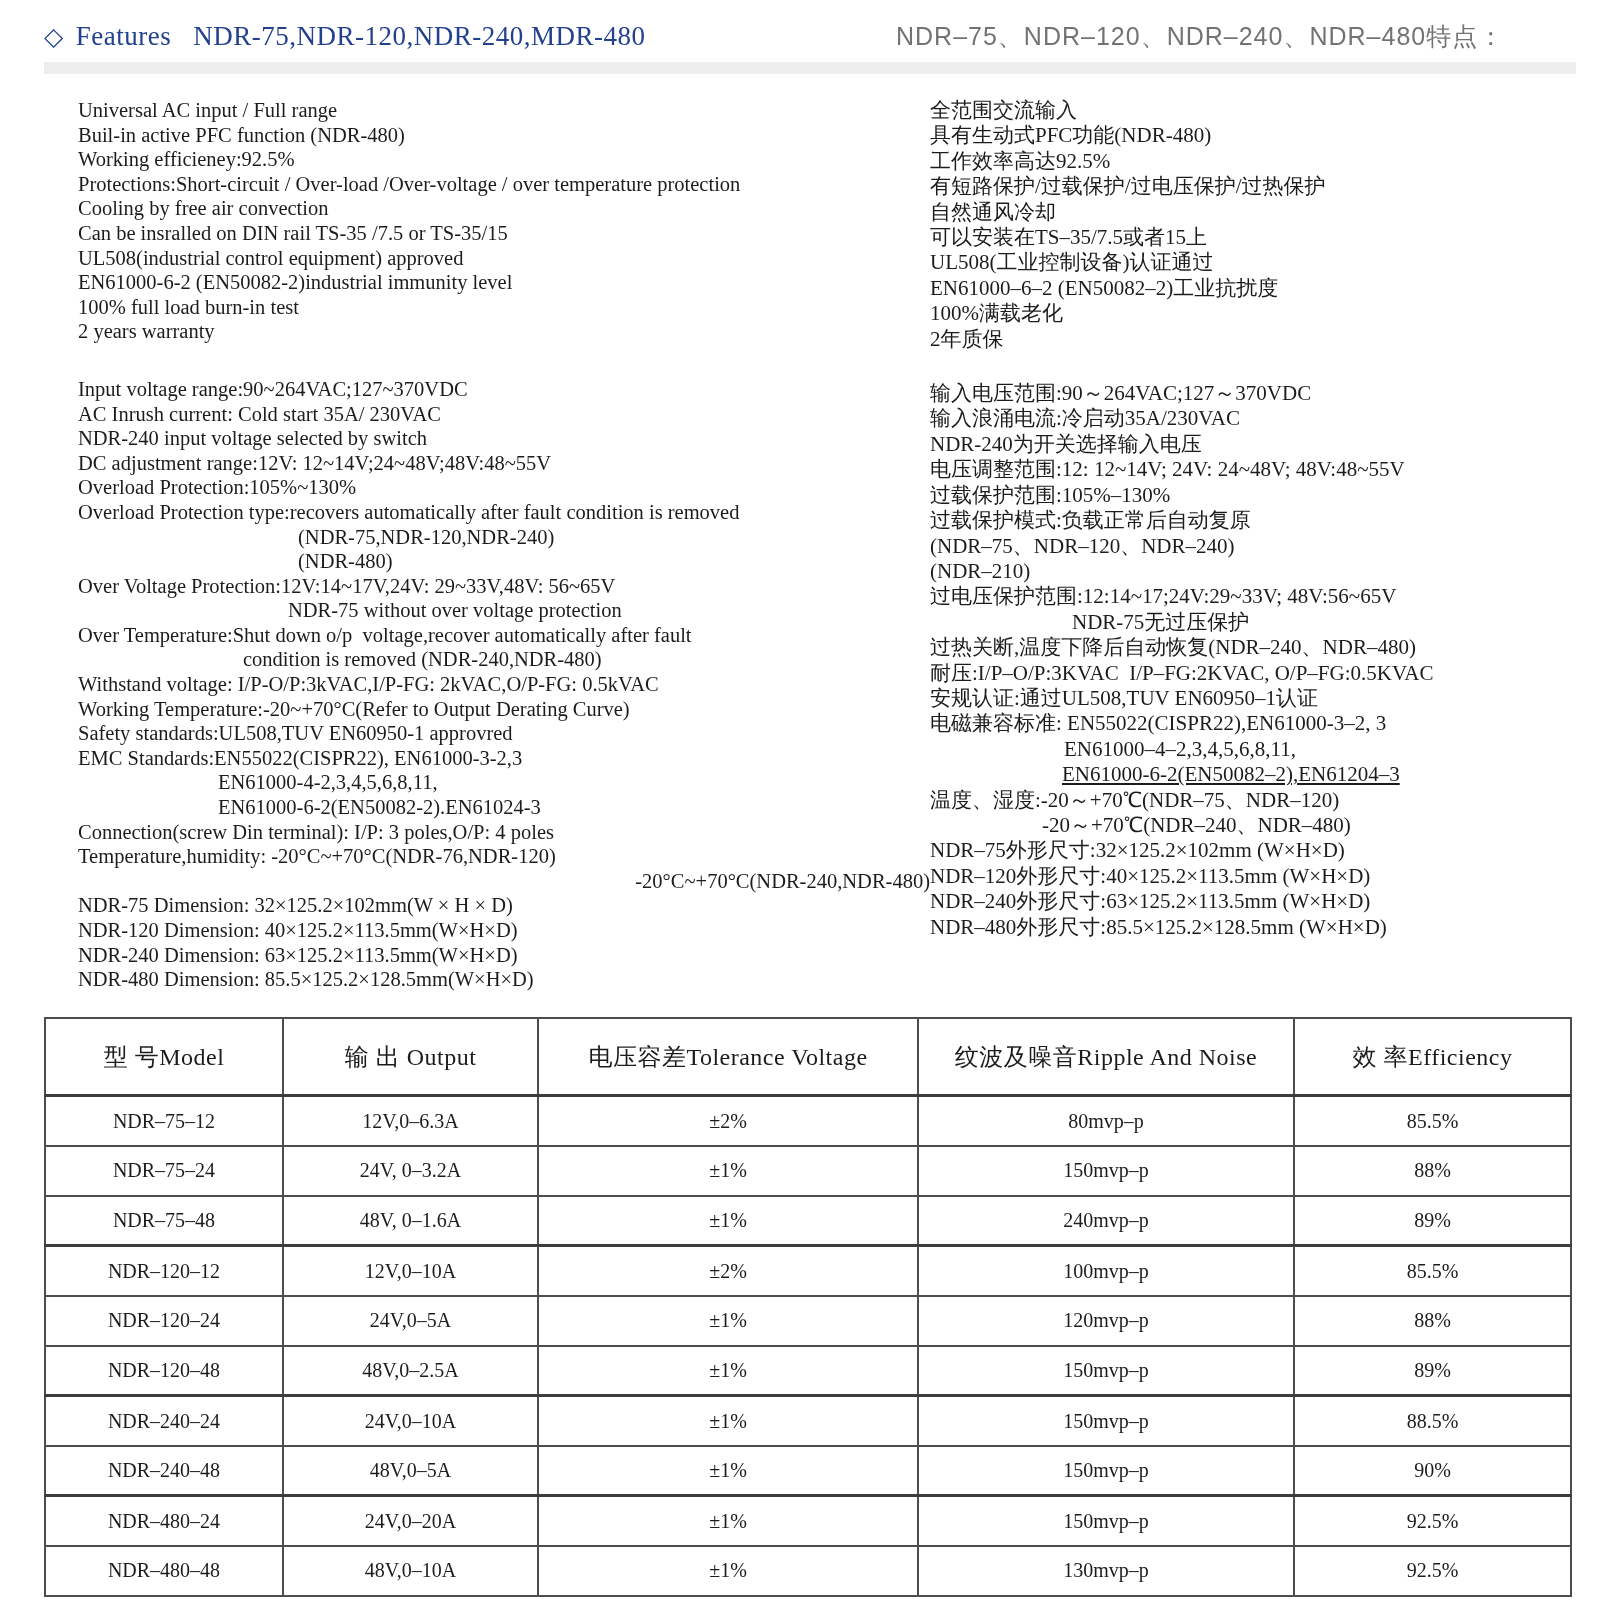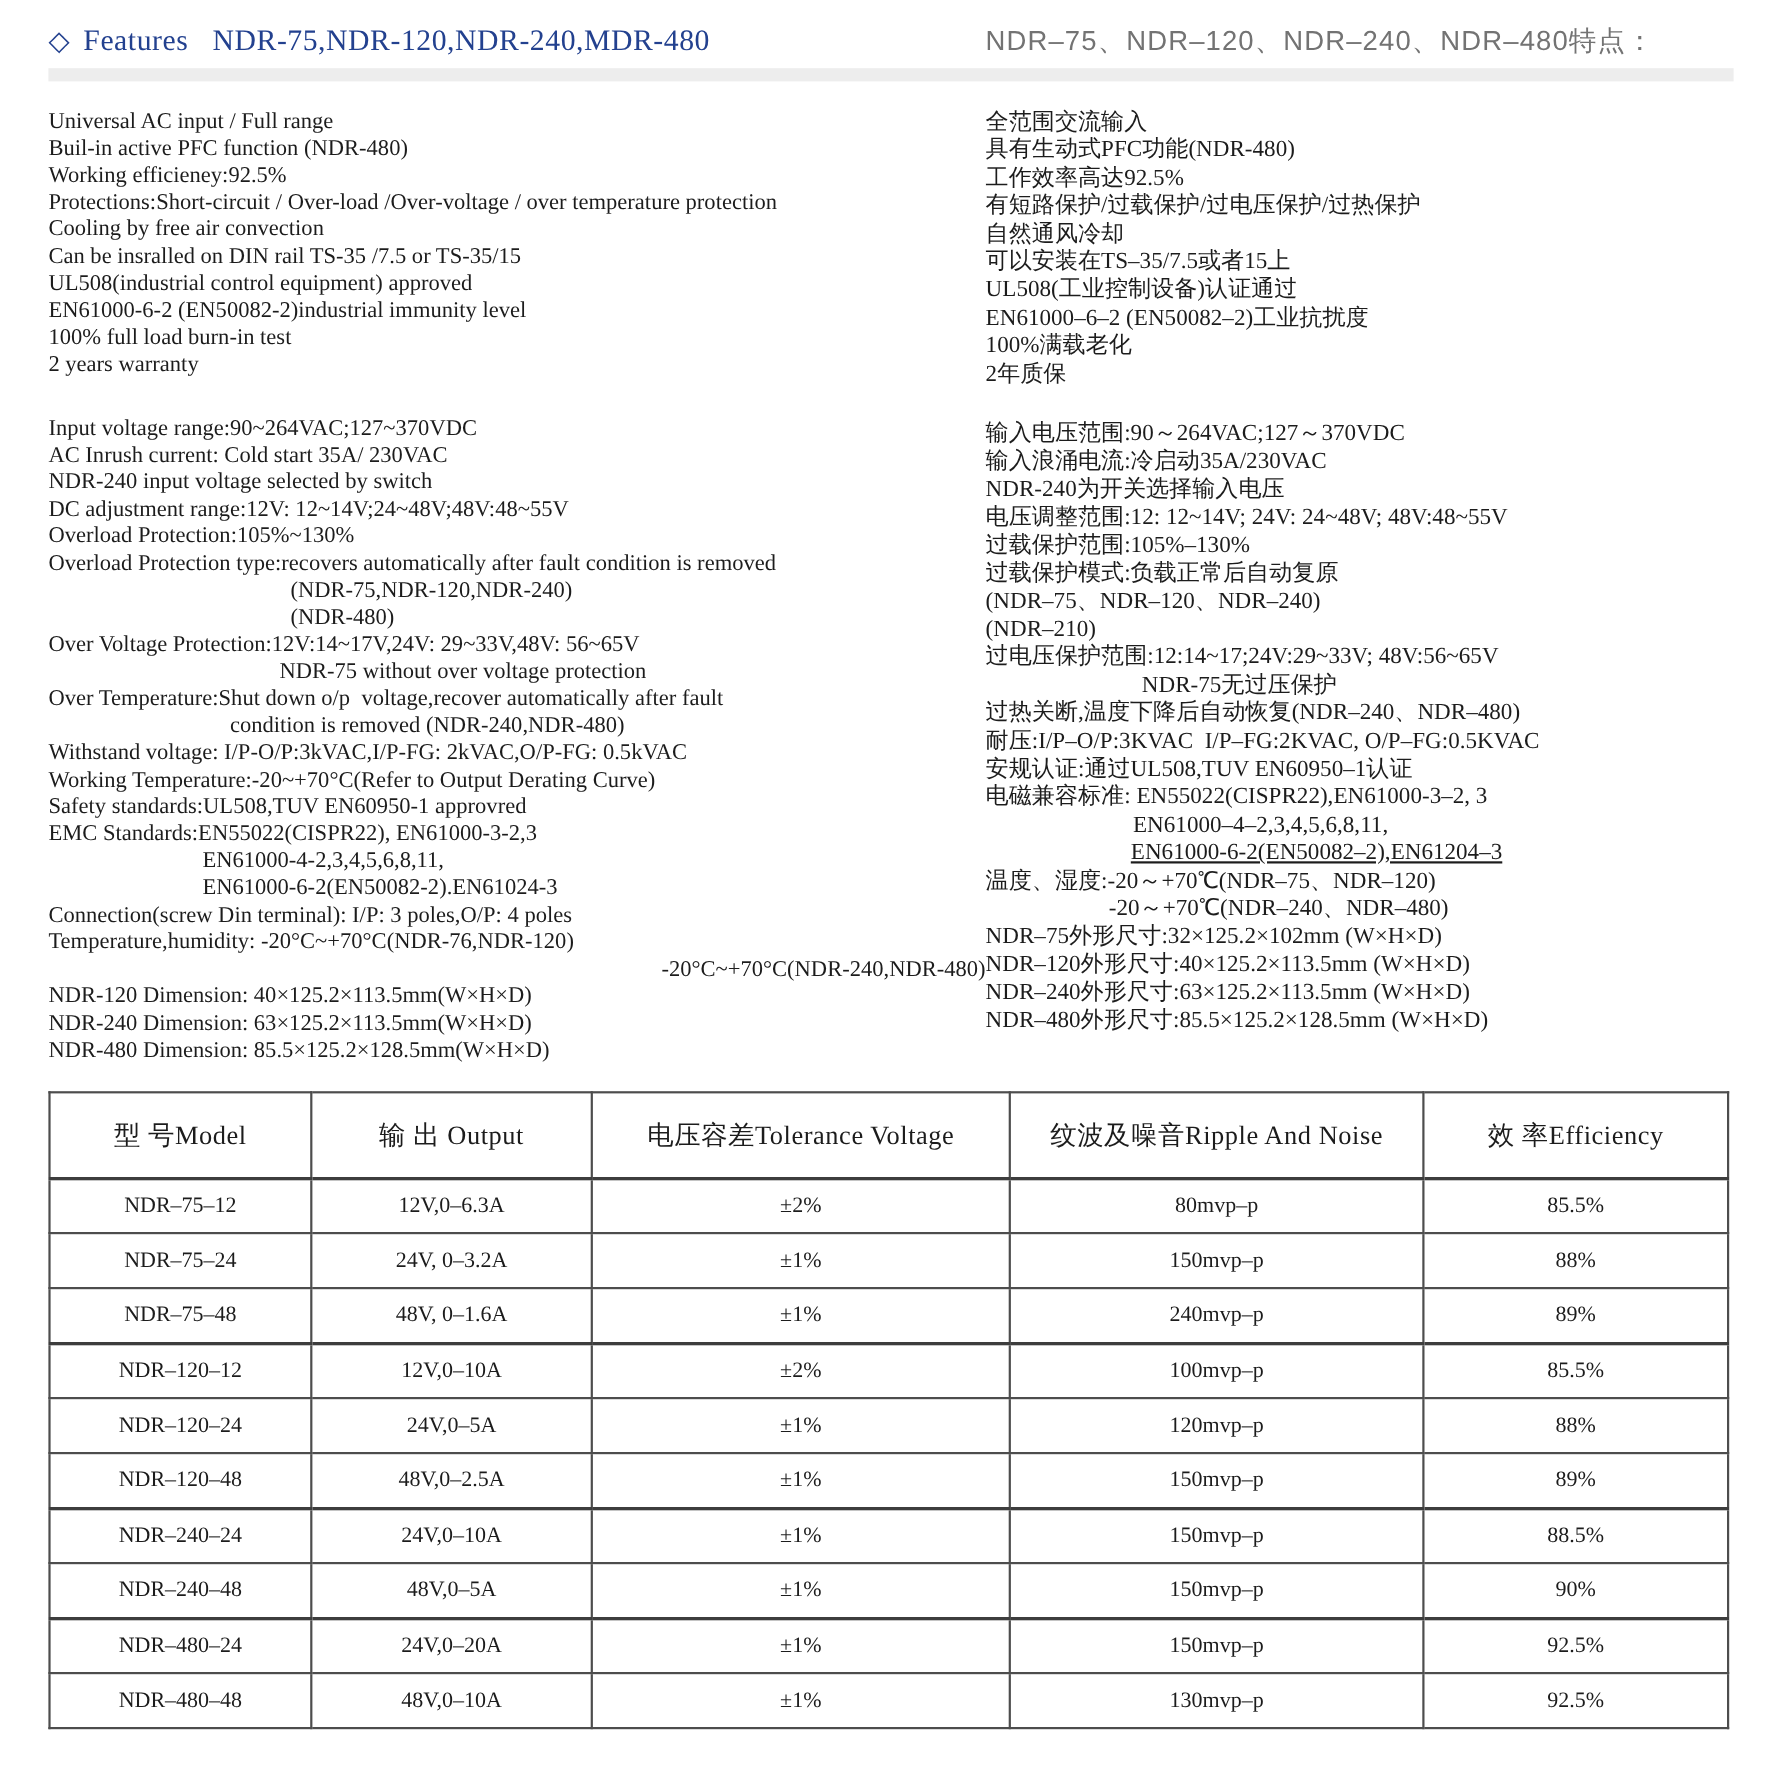--- a/index.html
+++ b/index.html
@@ -14,21 +14,21 @@
 
   
   .hdr { display:flex; align-items:baseline; }
   .hdr-left { width:852px; flex:none; color:#23418f; font-size:27px; letter-spacing:0.5px; }
   .hdr-left .diamond { font-size:25px; margin-right:12px; }
   .hdr-left .feat { margin-right:22px; }
   .hdr-right { font-family:"Liberation Sans", sans-serif; font-size:25px; color:#737373; letter-spacing:1px; }
   .graybar { height:12px; background:#ededed; margin-top:9px; width:1532px; }
 
   
-  .cols { display:flex; margin-top:24px; }
+  .cols { display:flex; margin-top:24px;margin-left:34px; }
   .col-en { width:852px; flex:none; }
   .col-zh { flex:1; }
   .block { font-size:20.5px; line-height:24.6px; }
   .col-zh .block { font-size:21px; line-height:25.4px; }
   .block + .block { margin-top:33px; }
   .col-zh .block + .block { margin-top:29px; }
   .line { white-space:pre; }
 
   
   .tablewrap { margin-top:25px; }
@@ -86,20 +86,21 @@
           <div class="line" style="padding-left: 165px;">condition is removed (NDR-240,NDR-480)</div>
           <div class="line">Withstand voltage: I/P-O/P:3kVAC,I/P-FG: 2kVAC,O/P-FG: 0.5kVAC</div>
           <div class="line">Working Temperature:-20~+70°C(Refer to Output Derating Curve)</div>
           <div class="line">Safety standards:UL508,TUV EN60950-1 approvred</div>
           <div class="line">EMC Standards:EN55022(CISPR22), EN61000-3-2,3</div>
           <div class="line" style="padding-left: 140px;">EN61000-4-2,3,4,5,6,8,11,</div>
           <div class="line" style="padding-left: 140px;">EN61000-6-2(EN50082-2).EN61024-3</div>
           <div class="line">Connection(screw Din terminal): I/P: 3 poles,O/P: 4 poles</div>
           <div class="line">Temperature,humidity: -20°C~+70°C(NDR-76,NDR-120)</div>
           <div class="line" style="padding-left: 187px; text-align: right;">-20°C~+70°C(NDR-240,NDR-480)</div>
+          <div class="line">NDR-75 Dimension: 32×125.2×102mm(W × H × D)</div>
           <div class="line">NDR-120 Dimension: 40×125.2×113.5mm(W×H×D)</div>
           <div class="line">NDR-240 Dimension: 63×125.2×113.5mm(W×H×D)</div>
           <div class="line">NDR-480 Dimension: 85.5×125.2×128.5mm(W×H×D)</div>
         </div>
     </div>
     <div class="col-zh">
       <div class="block">
           <div class="line">全范围交流输入</div>
           <div class="line">具有生动式PFC功能(NDR-480)</div>
           <div class="line">工作效率高达92.5%</div>

